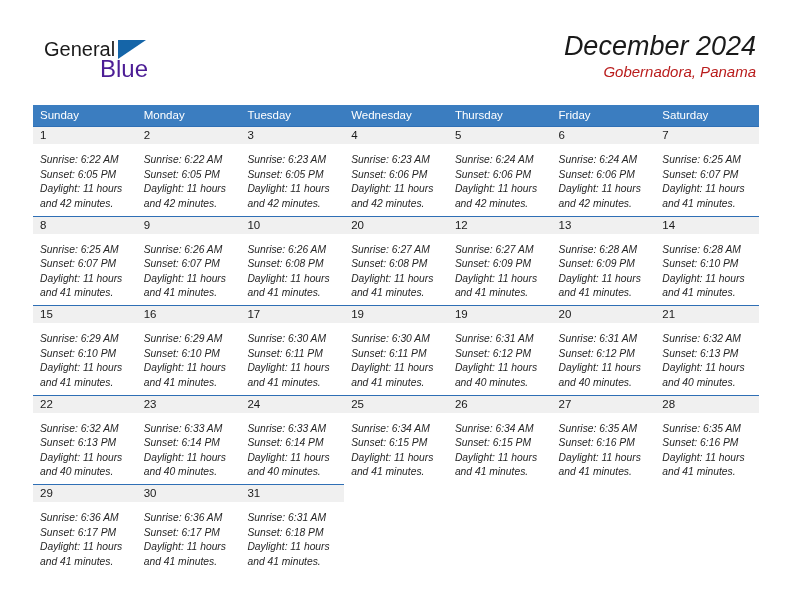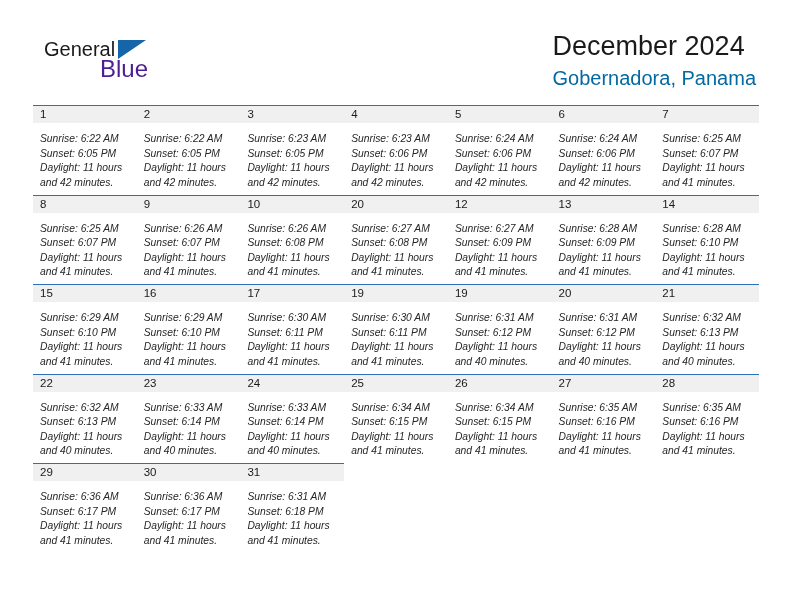--- a/index.html
+++ b/index.html
@@ -59,32 +59,34 @@
     left: 56px;
     top: 20px;
     font-size: 24px;
     color: #4c1d95;
     line-height: 22px;
   }
   .title-block {
     position: absolute;
     right: 36px;
     top: 30px;
+    text-align: right;
+    font-style: italic;
   }
   .cal-title {
     font-size: 27px;
     color: #1a1a1a;
     line-height: 32px;
     white-space: nowrap;
   }
   .cal-sub {
-    font-size: 20px;
-    color: #0369a1;
+    font-size: 15px;
+    color: #b91c1c;
     line-height: 20px;
-    margin-top: 6px;
+    margin-top: 0;
     white-space: nowrap;
   }
 
   
   .calendar {
     position: absolute;
     left: 33px;
     top: 105px;
     width: 726px;
   }
@@ -155,20 +157,29 @@
 
     <div class="title-block">
       <div class="cal-title">December 2024</div>
       <div class="cal-sub">Gobernadora, Panama</div>
     </div>
 
   </div>
 
   <div class="calendar">
 
+    <div class="dow-row">
+      <div class="dow">Sunday</div>
+      <div class="dow">Monday</div>
+      <div class="dow">Tuesday</div>
+      <div class="dow">Wednesday</div>
+      <div class="dow">Thursday</div>
+      <div class="dow">Friday</div>
+      <div class="dow">Saturday</div>
+    </div>
 
     <div id="weeks-container">
         <div class="week">
           <div class="cell filled">
             <div class="daynum-band">
               <div class="daynum">1</div>
             </div>
             <div class="info">
               <div>Sunrise: 6:22 AM</div>
               <div>Sunset: 6:05 PM</div>

